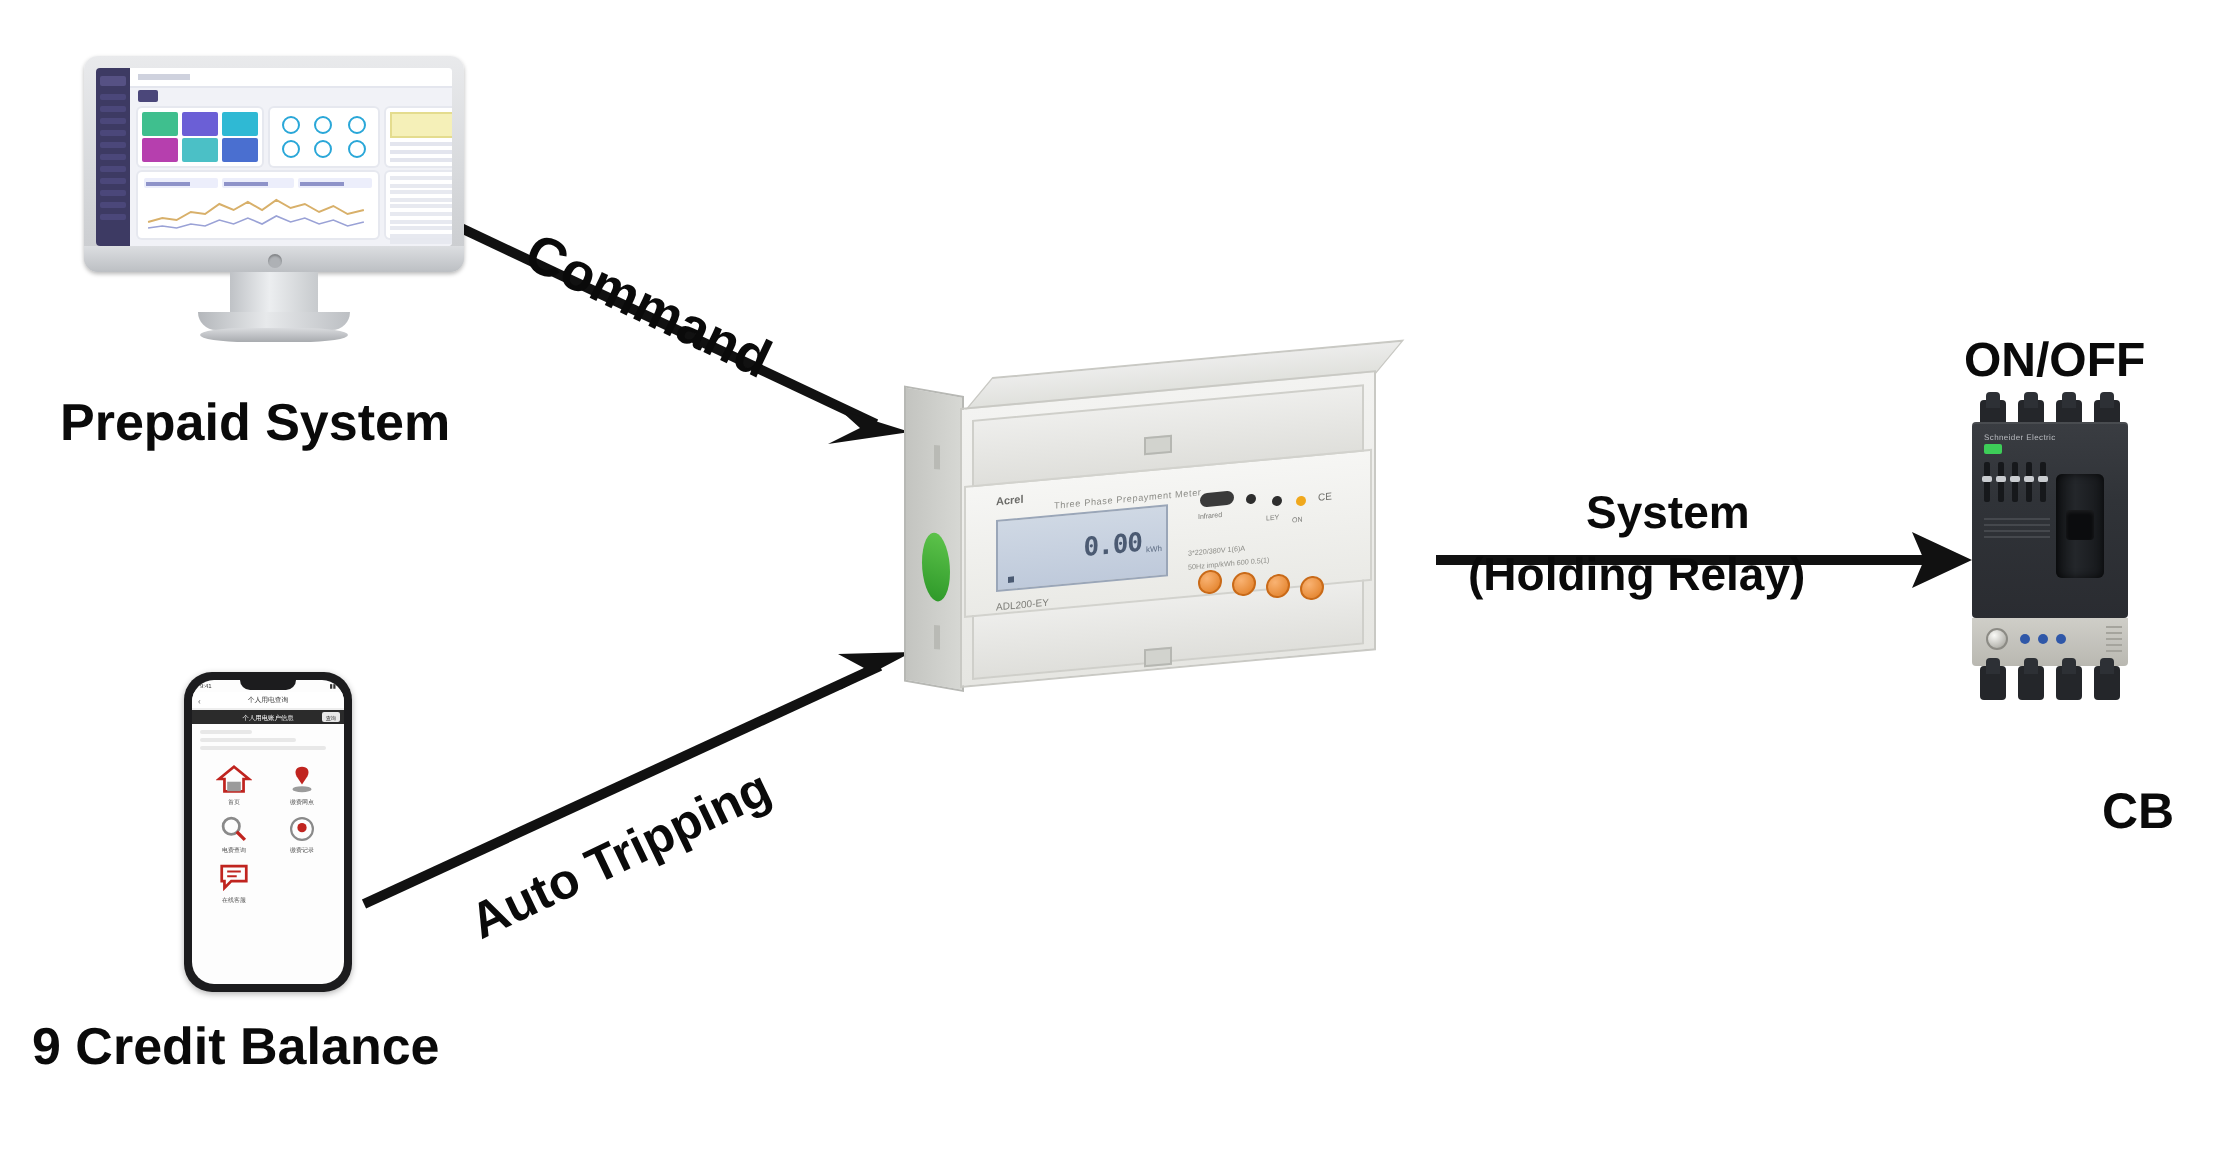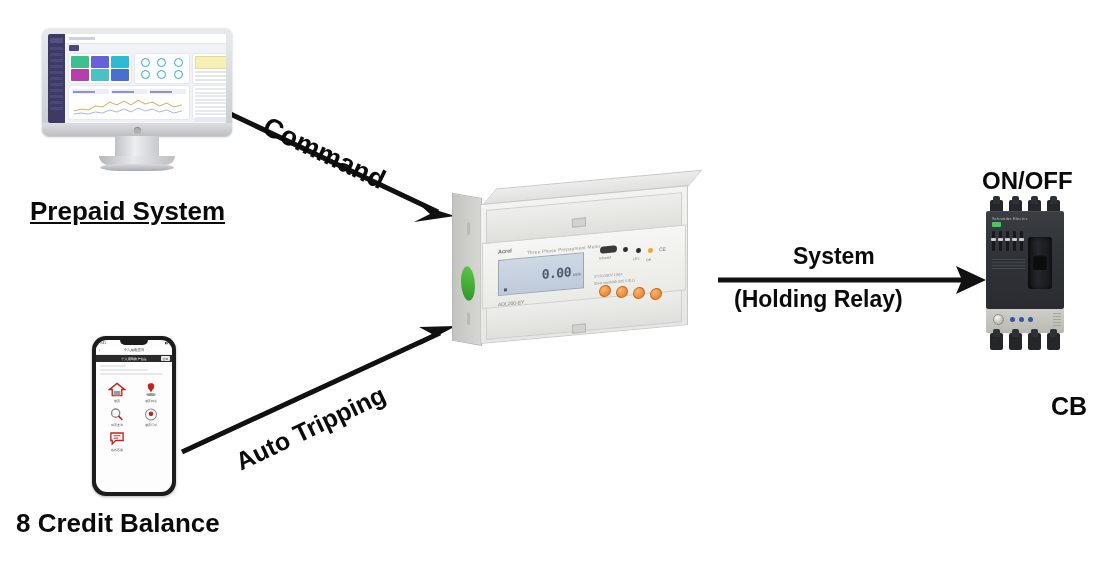--- a/index.html
+++ b/index.html
@@ -170,22 +170,22 @@
   .cb-bside{position:absolute;right:3px;top:4px;width:8px;height:14px;
      background:repeating-linear-gradient(180deg,#a5a49d 0 1px,transparent 1px 3px);}
 
   
   svg.arrows{position:absolute;left:0;top:0;width:1113px;height:576px;pointer-events:none;}
 
   
   #cap-command{left:271px;top:111px;font-size:27px;transform:rotate(25.5deg);transform-origin:left top;}
   #cap-auto{left:231px;top:450px;font-size:25px;transform:rotate(-25.5deg);transform-origin:left top;}
   #cap-control{left:793px;top:243px;font-size:23px;}
-  #cap-relay{left:734px;top:286px;font-size:23px;}
-  #cap-prepaid{left:30px;top:196px;font-size:26px;text-decoration:underline;}
+  #cap-relay{left:734px;top:274px;font-size:23px;}
+  #cap-prepaid{left:30px;top:196px;font-size:26px;}
   #cap-credit{left:16px;top:508px;font-size:26px;}
   #cap-onoff{left:982px;top:167px;font-size:24px;}
   #cap-cb{left:1011px;top:392px;font-size:25px;margin-left:40px;}
 </style>
 </head>
 <body>
 
 <div class="stage">
 
   <svg class="arrows" viewBox="0 0 1113 576">
@@ -352,21 +352,21 @@
             <path d="M3 3 H21 V14 H10 L5 19 V14 H3 Z" fill="none" stroke="#c0241f" stroke-width="2"></path>
             <line x1="7" y1="7" x2="17" y2="7" stroke="#c0241f" stroke-width="1.4"></line>
             <line x1="7" y1="10.5" x2="14" y2="10.5" stroke="#c0241f" stroke-width="1.4"></line>
           </svg>
           <span class="ph-cap">在线客服</span>
         </div>
       </div>
     </div>
   </div>
 
-  <div class="lbl" id="cap-credit">8 Credit Balance</div>
+  <div class="lbl" id="cap-credit">9 Credit Balance</div>
 
   <div id="meter">
     <div class="m-body">
       <div class="m-left">
         <div class="m-seal"></div>
         <div class="m-rail" style="left:14px;top:26px;"></div>
         <div class="m-rail" style="left:14px;top:116px;"></div>
       </div>
       <div class="m-top">
         <div class="m-vent">

